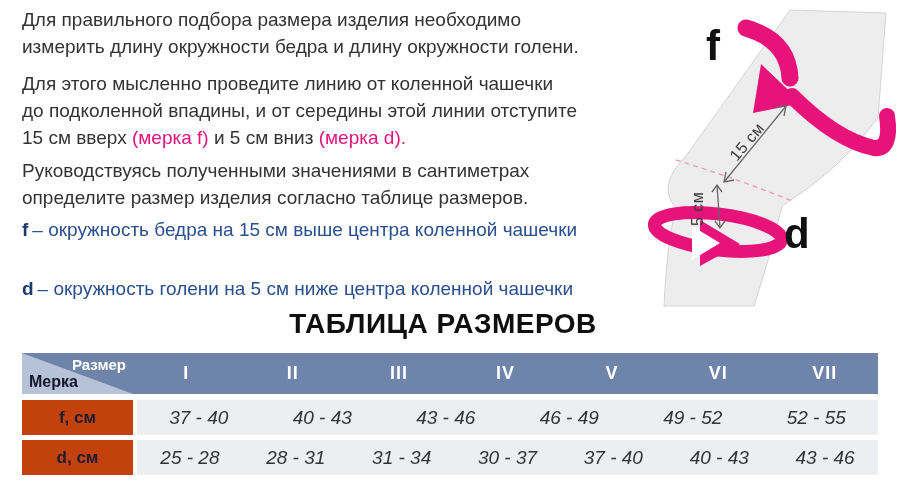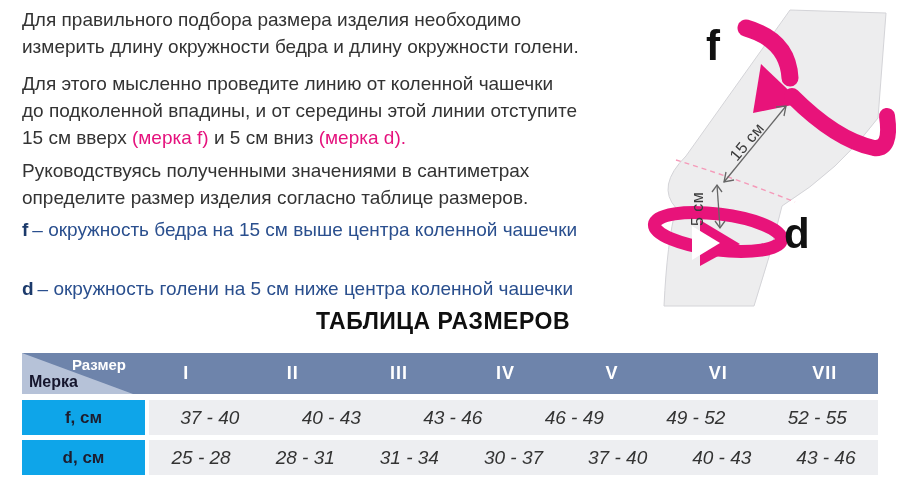--- a/index.html
+++ b/index.html
@@ -25,21 +25,21 @@
 
   .legend-line { position: absolute; left: 0; font-size: 19px; white-space: nowrap; color: #2a4f8e; }
   .legend-f { top: 219px; }
   .legend-d { top: 278px; }
   .legend-letter { font-weight: bold; color: #1c3a6b; }
   .legend-text { margin-left: 4px; }
 
   
   .table-title {
     position: absolute; top: 308px; left: 0; width: 886px;
-    text-align: center; font-size: 23px; font-weight: bold;
+    text-align: center; font-size: 28px; font-weight: bold;
     color: #0f0f0f; letter-spacing: 0.5px;
   }
 
   
   .size-table { position: absolute; top: 353px; left: 22px; width: 856px; }
   .thead { display: flex; height: 41px; }
   .corner-cell {
     position: relative; width: 111px; flex: none;
     background: #6e84ab; overflow: hidden;
   }
@@ -57,21 +57,21 @@
     color: #15152c; font-weight: bold; font-size: 16px;
   }
   .head-cols { flex: 1; display: flex; background: #6e84ab; }
   .head-col {
     flex: 1; display: flex; align-items: center; justify-content: center;
     color: #ffffff; font-weight: bold; font-size: 18px; letter-spacing: 1px;
   }
   .trow { display: flex; height: 35px; margin-top: 6px; }
   .trow.second { margin-top: 5px; }
   .row-label {
-    width: 123px; flex: none; background: #0ea5e9;
+    width: 111px; flex: none; background: #c2410c;
     display: flex; align-items: center; justify-content: center;
     font-weight: bold; font-size: 17px; color: #1d1d2e;
   }
   .row-cells { flex: 1; display: flex; background: #edeef1; margin-left: 4px; }
   .data-cell {
     flex: 1; display: flex; align-items: center; justify-content: center;
     font-size: 19px; color: #333333; font-style: italic;
   }
 
   

